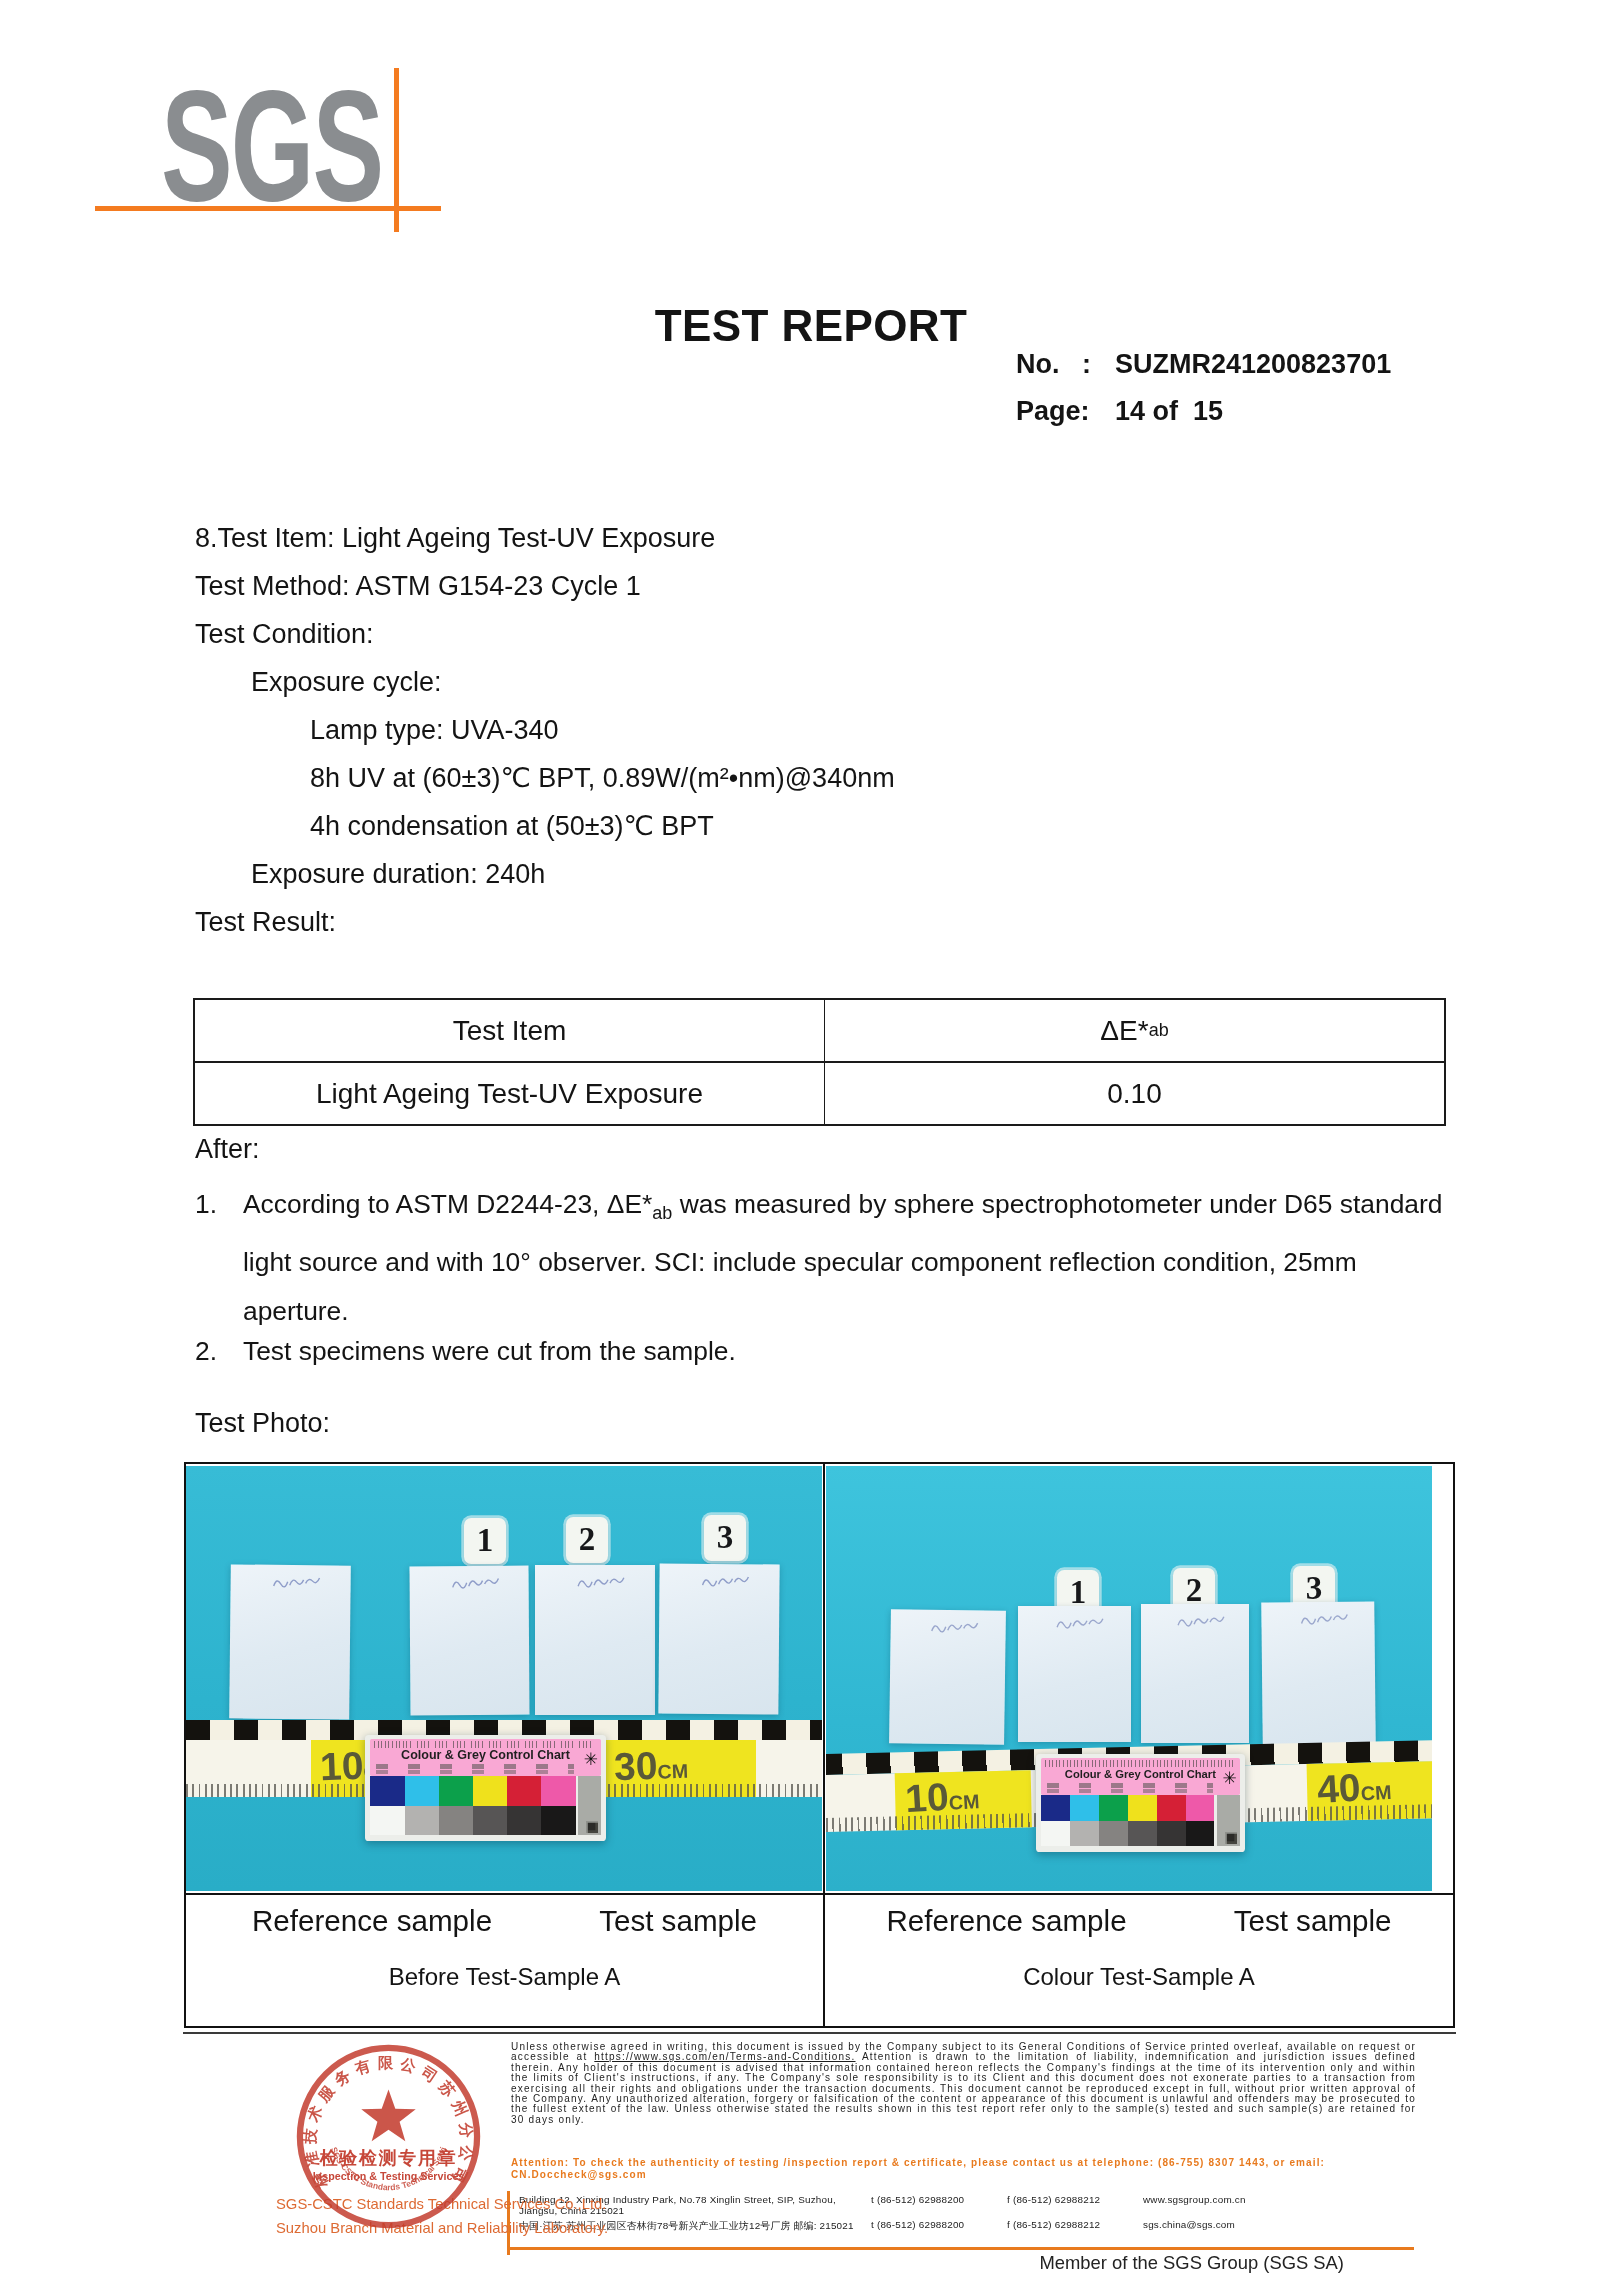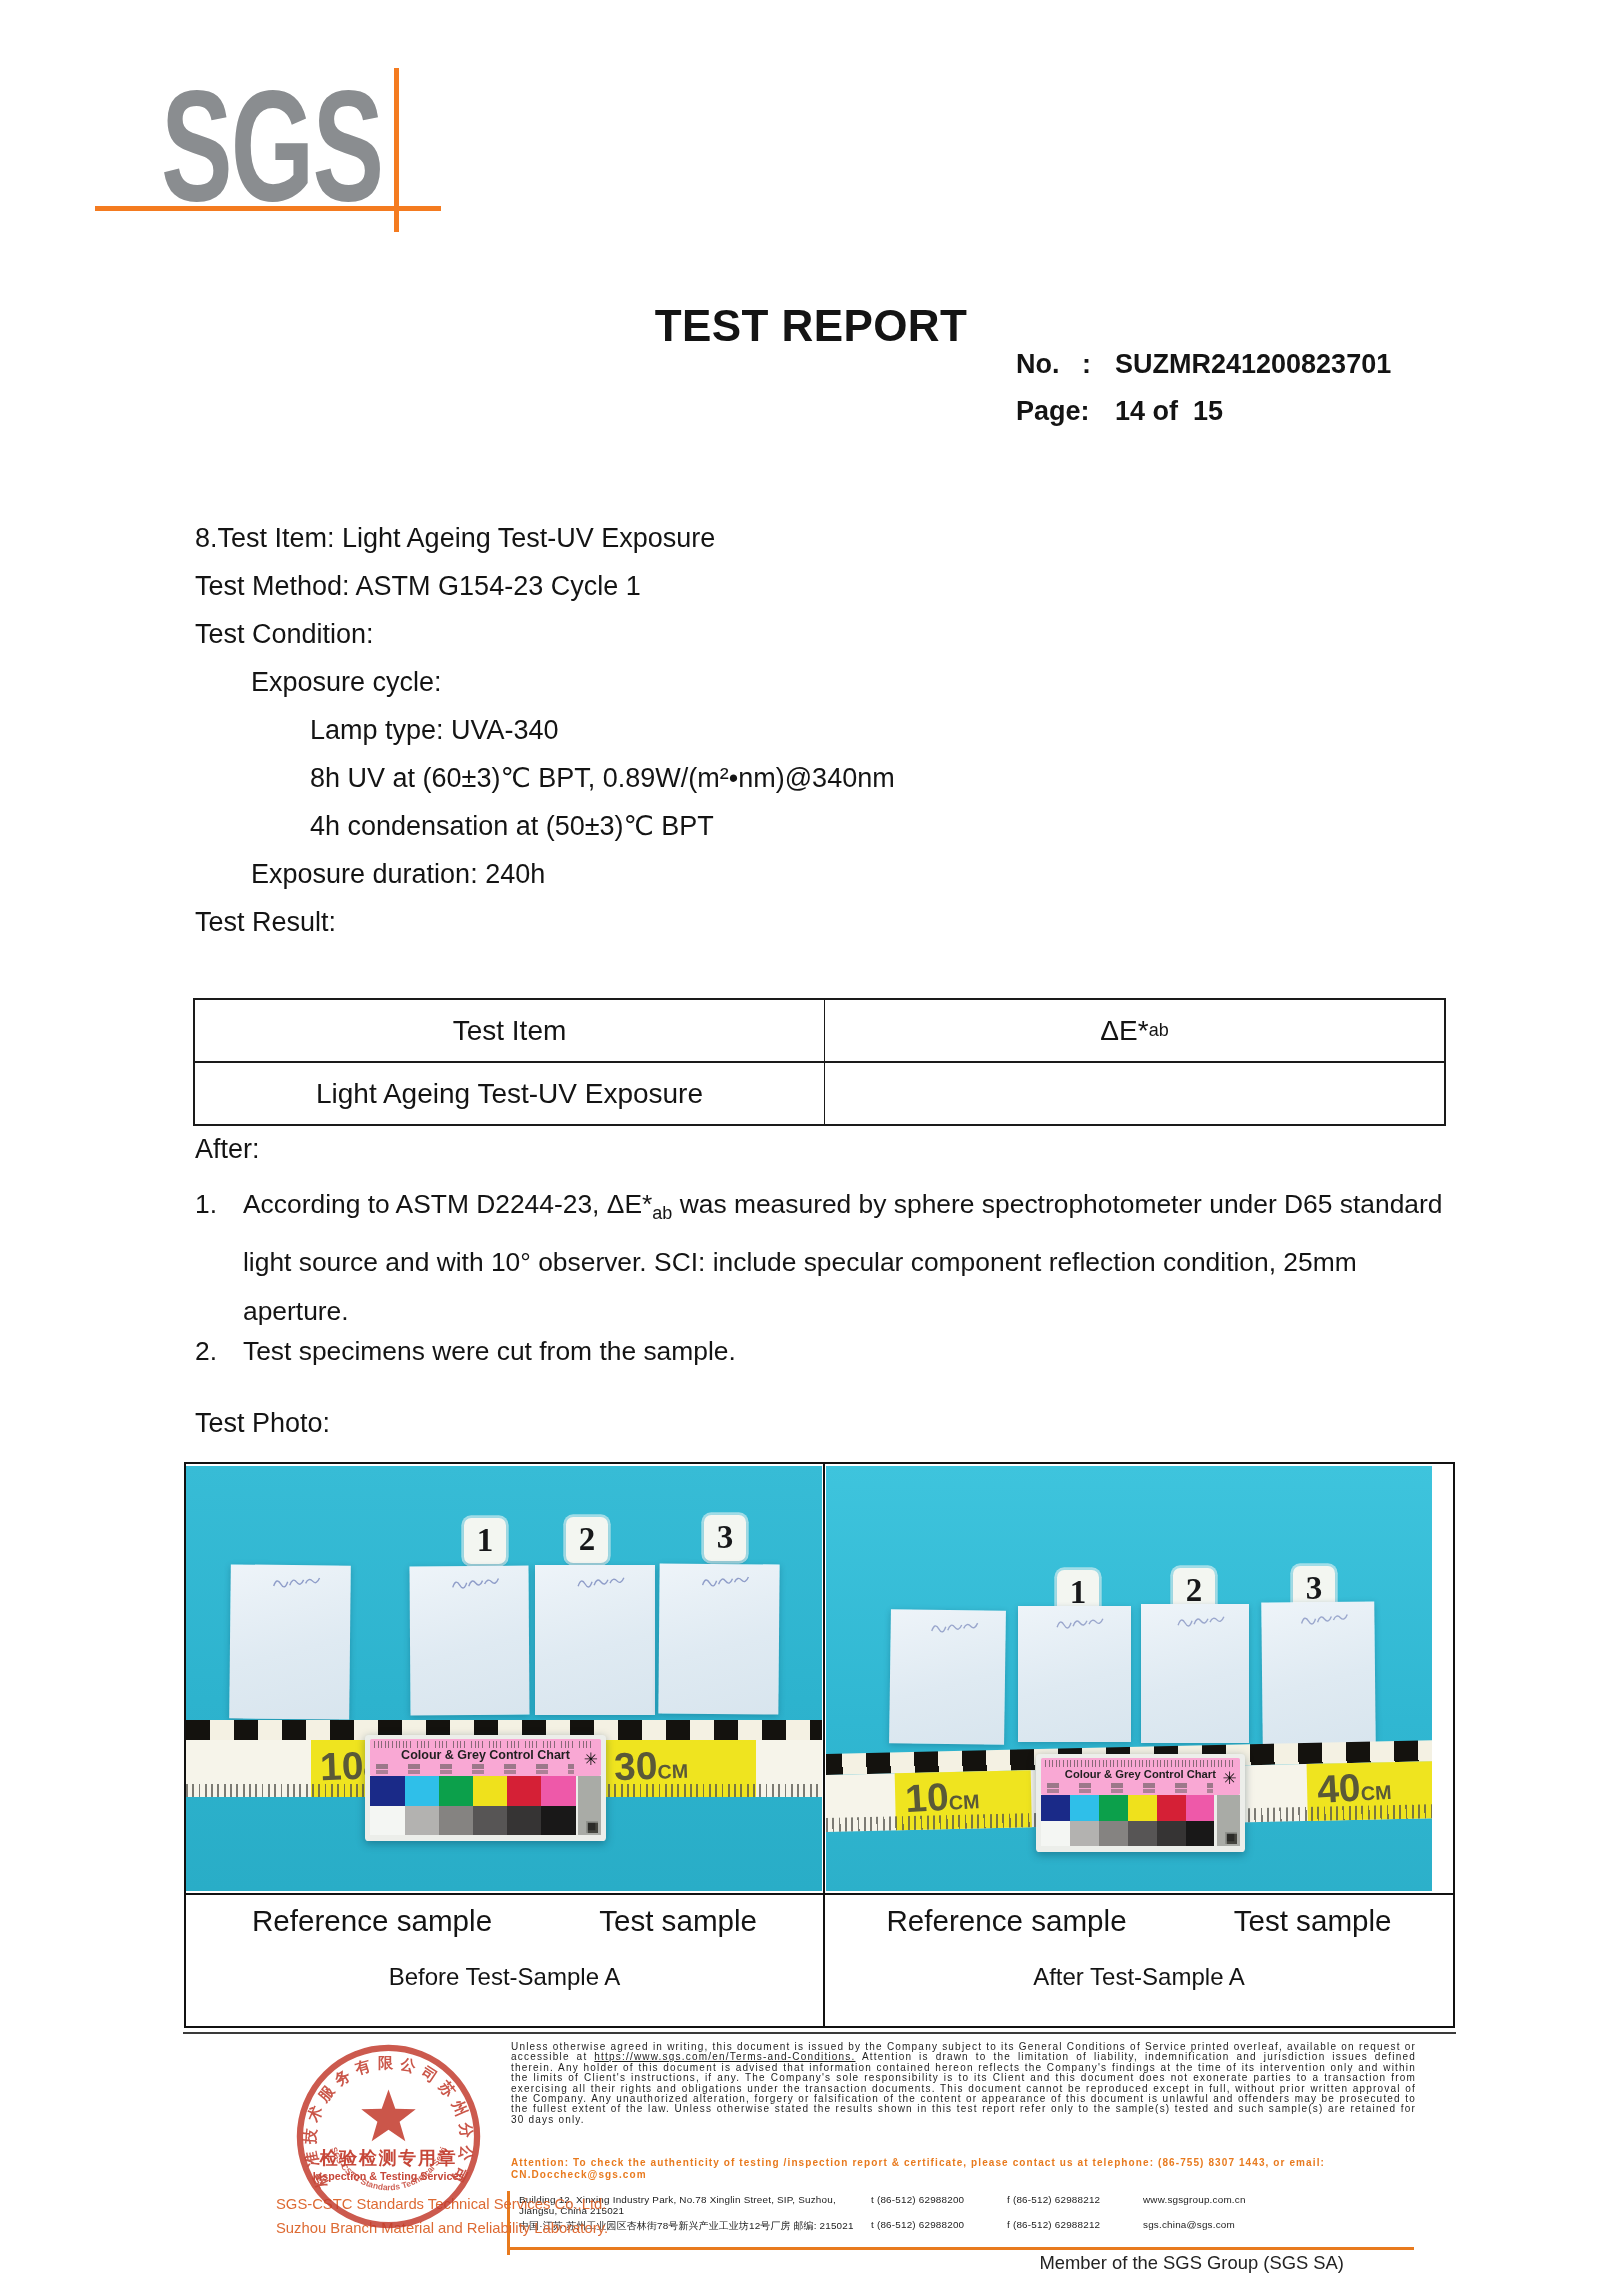--- a/index.html
+++ b/index.html
@@ -146,20 +146,21 @@
   <div class="rtable">
     <div class="rrow hd">
       <div class="rc1">Test Item</div>
       <div class="rc2">
         <span>ΔE*</span>
           <sub>ab</sub>
       </div>
     </div>
     <div class="rrow">
       <div class="rc1">Light Ageing Test-UV Exposure</div>
+      <div class="rc2">0.10</div>
     </div>
   </div>
 
   <div class="notelabel">After:</div>
   <div class="note" style="top:1180px;">
     <div class="nnum">1.</div>
     <div class="ntext">
       <span>According to ASTM D2244-23, ΔE*</span><sub style="font-size:18px;">ab</sub><span> was measured by sphere spectrophotometer under D65 standard light source and with 10° observer. SCI: include specular component reflection condition, 25mm aperture.</span>
     </div>
   </div>
@@ -292,21 +293,21 @@
           <span>Reference sample</span>
           <span>Test sample</span>
         </div>
         <div class="capline2">Before Test-Sample A</div>
       </div>
       <div class="capcell r">
         <div class="capline1">
           <span>Reference sample</span>
           <span>Test sample</span>
         </div>
-        <div class="capline2">After Test-Sample A</div>
+        <div class="capline2">Colour Test-Sample A</div>
       </div>
     </div>
   </div>
 
   <div class="legal">
     <span>Unless otherwise agreed in writing, this document is issued by the Company subject to its General Conditions of Service printed overleaf, available on request or accessible at </span><a href="#">https://www.sgs.com/en/Terms-and-Conditions.</a><span>  Attention is drawn to the limitation of liability, indemnification and jurisdiction issues defined therein. Any holder of this document is advised that information contained hereon reflects the Company's findings at the time of its intervention only and within the limits of Client's instructions, if any. The Company's sole responsibility is to its Client and this document does not exonerate parties to a transaction from exercising all their rights and obligations under the transaction documents. This document cannot be reproduced except in full, without prior written approval of the Company. Any unauthorized alteration, forgery or falsification of the content or appearance of this document is unlawful and offenders may be prosecuted to the fullest extent of the law. Unless otherwise stated the results shown in this test report refer only to the sample(s) tested and such sample(s) are retained for 30 days only.</span>
   </div>
   <div class="attention">Attention: To check the authenticity of testing /inspection report &amp; certificate, please contact us at telephone: (86-755) 8307 1443, or email: CN.Doccheck@sgs.com</div>
 
   <div class="addr" style="top:2194px;">

